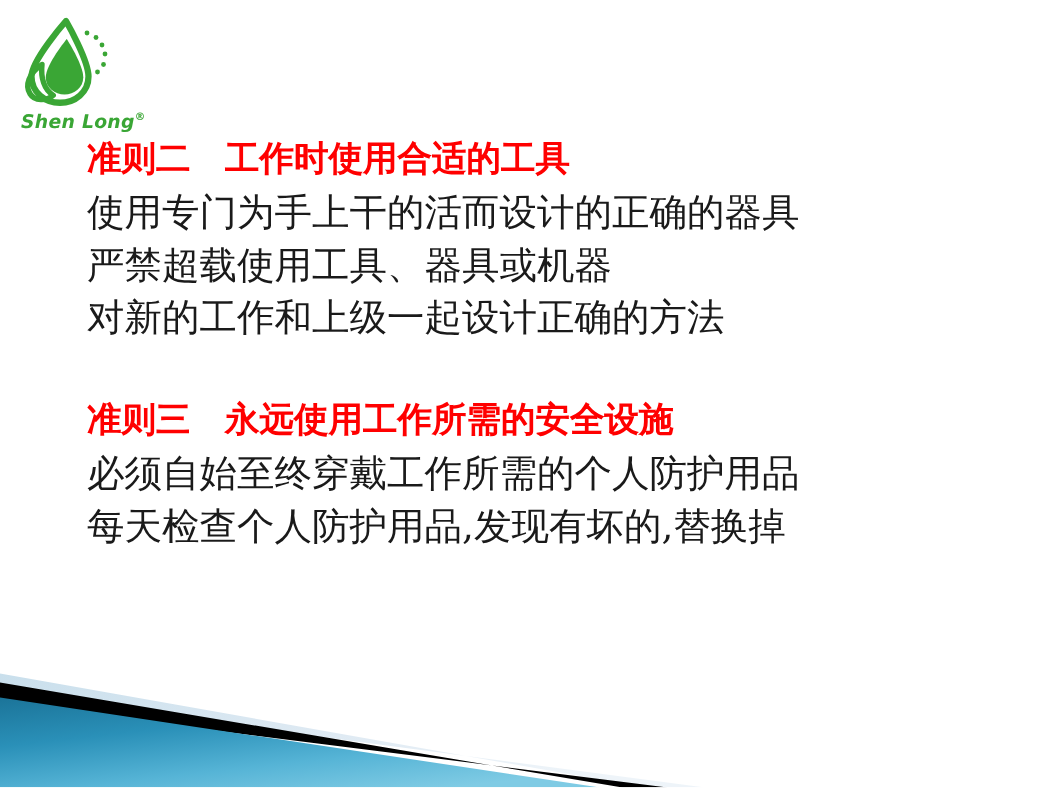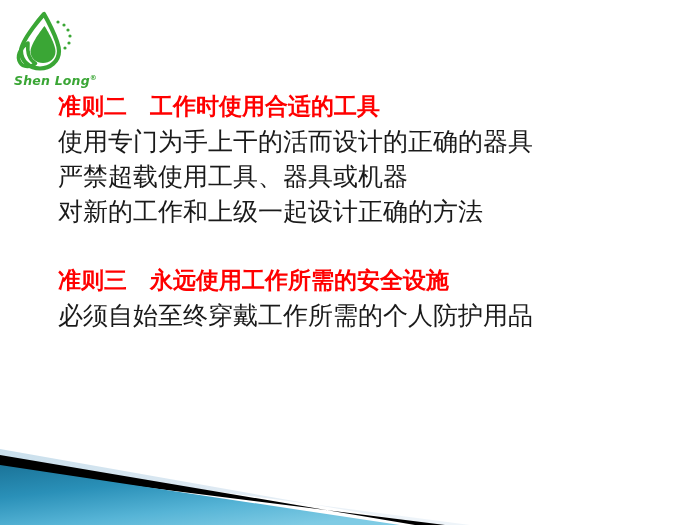--- a/index.html
+++ b/index.html
@@ -115,20 +115,21 @@
       <p class="rule-line">使用专门为手上干的活而设计的正确的器具</p>
       <p class="rule-line">严禁超载使用工具、器具或机器</p>
       <p class="rule-line">对新的工作和上级一起设计正确的方法</p>
     </div>
 
     <div class="block-gap"></div>
 
     <div class="rule-block">
       <p class="rule-heading">准则三　永远使用工作所需的安全设施</p>
       <p class="rule-line">必须自始至终穿戴工作所需的个人防护用品</p>
+      <p class="rule-line">每天检查个人防护用品,发现有坏的,替换掉</p>
     </div>
 
   </div>
 
   <div class="footer-deco">
     <svg width="700" height="90" viewBox="0 0 700 90" xmlns="http://www.w3.org/2000/svg">
       <defs>
         <linearGradient id="blueGrad" x1="0" y1="0" x2="0.75" y2="1">
           <stop offset="0%" stop-color="#1b7499"></stop>
           <stop offset="35%" stop-color="#2a90b8"></stop>

